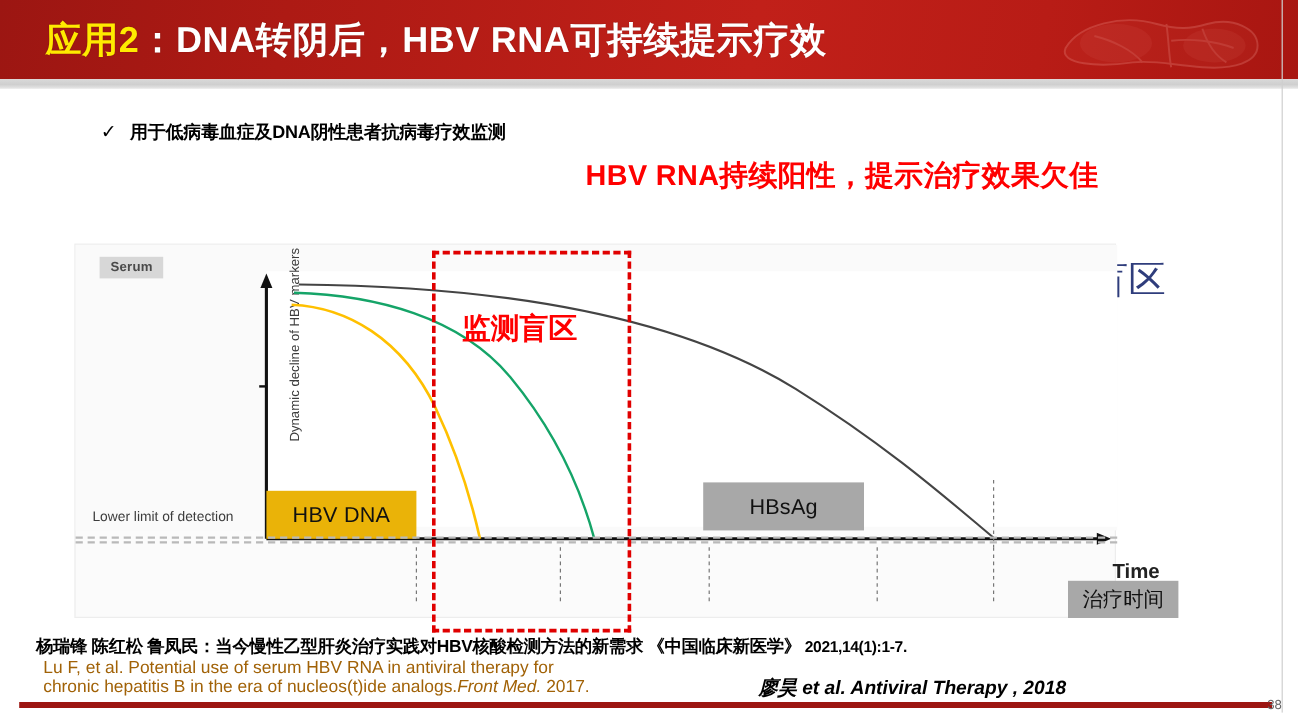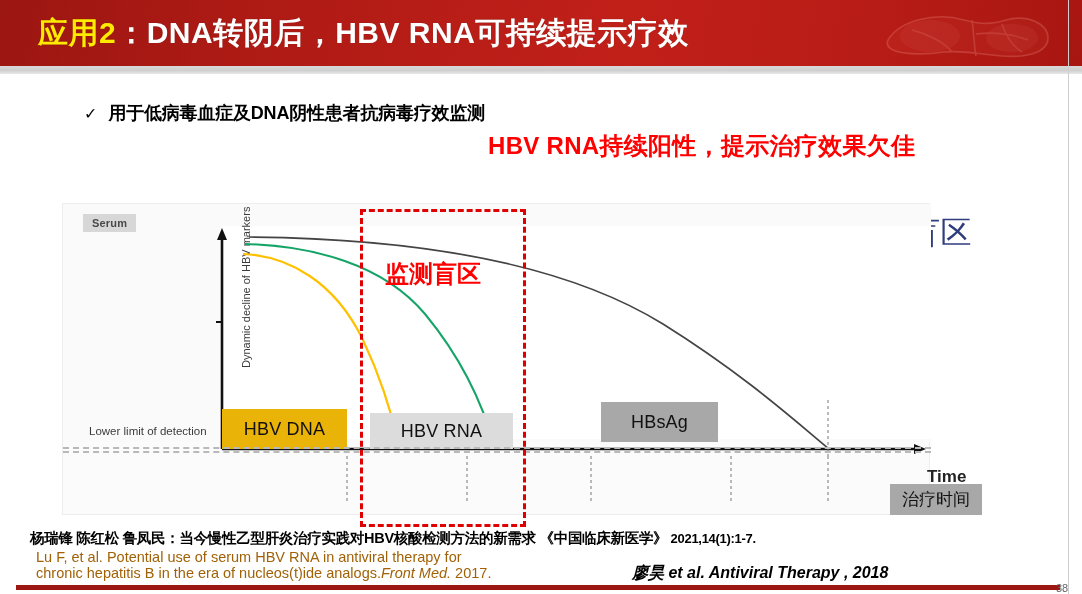--- a/index.html
+++ b/index.html
@@ -33,21 +33,21 @@
     background:linear-gradient(180deg,#d9d9d9 0%,#cfcfcf 55%,#e8e8e8 100%);
   }
 
   
   .bullet-row {
     position:absolute; left:84px; top:101px;
     display:flex; align-items:baseline; gap:11px;
   }
   .bullet-check { font-size:16px; color:#000; line-height:1; }
   .bullet-text {
-    font-size:18px; font-weight:bold; color:#000;
+    font-size:15px; font-weight:bold; color:#000;
     letter-spacing:-.2px; white-space:nowrap;
   }
   .headline-red {
     position:absolute; left:488px; top:130px;
     font-size:24px; font-weight:bold; color:#ff0000;
     white-space:nowrap; letter-spacing:.3px;
   }
   .headline-blue {
     position:absolute; left:548px; top:212px;
     font-size:31px; color:#2f3d7c; white-space:nowrap;
@@ -81,35 +81,35 @@
     font-size:11px; font-weight:bold; padding:3px 9px;
   }
   .ylabel {
     position:absolute; left:103px; top:78px;
     width:160px; text-align:center;
     transform:rotate(-90deg); transform-origin:center center;
     font-size:11px; color:#3c3c3c; white-space:nowrap;
   }
   .lld {
     position:absolute; left:14px; top:221px;
-    font-size:11.5px; color:#3c3c3c; white-space:nowrap;margin-left:12px;
+    font-size:11.5px; color:#3c3c3c; white-space:nowrap;
   }
   .axes { position:absolute; left:0; top:0; width:868px; height:312px; }
 
   
   .curves { position:absolute; left:0; top:0; width:868px; height:312px; }
 
   
   .m-box {
     position:absolute; display:flex; align-items:center; justify-content:center;
     font-size:18px; color:#111; letter-spacing:.2px;
   }
   .m-dna  { left:159px; top:205px;  width:125px; height:40px; background:#eab308; }
   .m-rna  { left:307px; top:209px;  width:143px; height:36px; background:#dcdcdc; }
-  .m-hbsag{ left:538px; top:198px;  width:117px; height:40px; background:#a8a8a8; }
+  .m-hbsag{ left:523px; top:198px;  width:134px; height:40px; background:#a8a8a8; }
 
   
   .sep {
     position:absolute; left:0; top:243px; width:868px; height:6px;
     border-top:2px dashed #b9b9b9;
     border-bottom:2px dashed #b9b9b9;
   }
 
   
   .liver-strip {
@@ -256,21 +256,20 @@
   <svg class="curves" viewBox="0 0 868 312">
 
     <path d="M186 33 C300 34, 480 46, 600 120 C680 170, 730 215, 766 245" fill="none" stroke="#444444" stroke-width="1.7"></path>
 
     <path d="M182 40 C250 42, 320 60, 362 110 C400 156, 420 200, 432 244" fill="none" stroke="#15a468" stroke-width="2"></path>
 
     <path d="M180 50 C226 52, 272 78, 300 136 C320 178, 330 214, 337 245" fill="none" stroke="#ffc000" stroke-width="2.2"></path>
   </svg>
 
   <div class="m-box m-dna">HBV DNA</div>
-  <div class="m-box m-rna">HBV RNA</div>
   <div class="m-box m-hbsag">HBsAg</div>
 
   <div class="sep"></div>
 
 
   <div class="time-label">Time</div>
 </div>
 
 <div class="blind-box"></div>
 <div class="blind-label">监测盲区</div>

